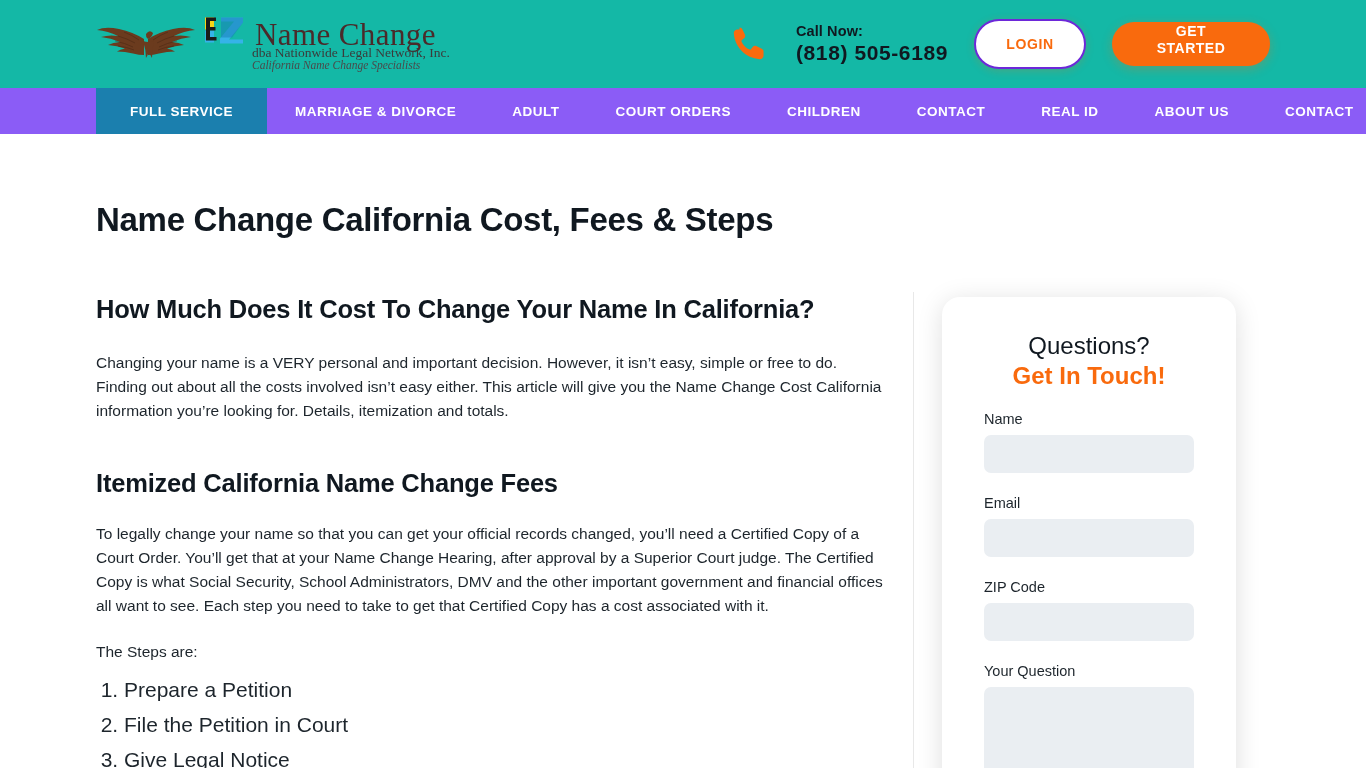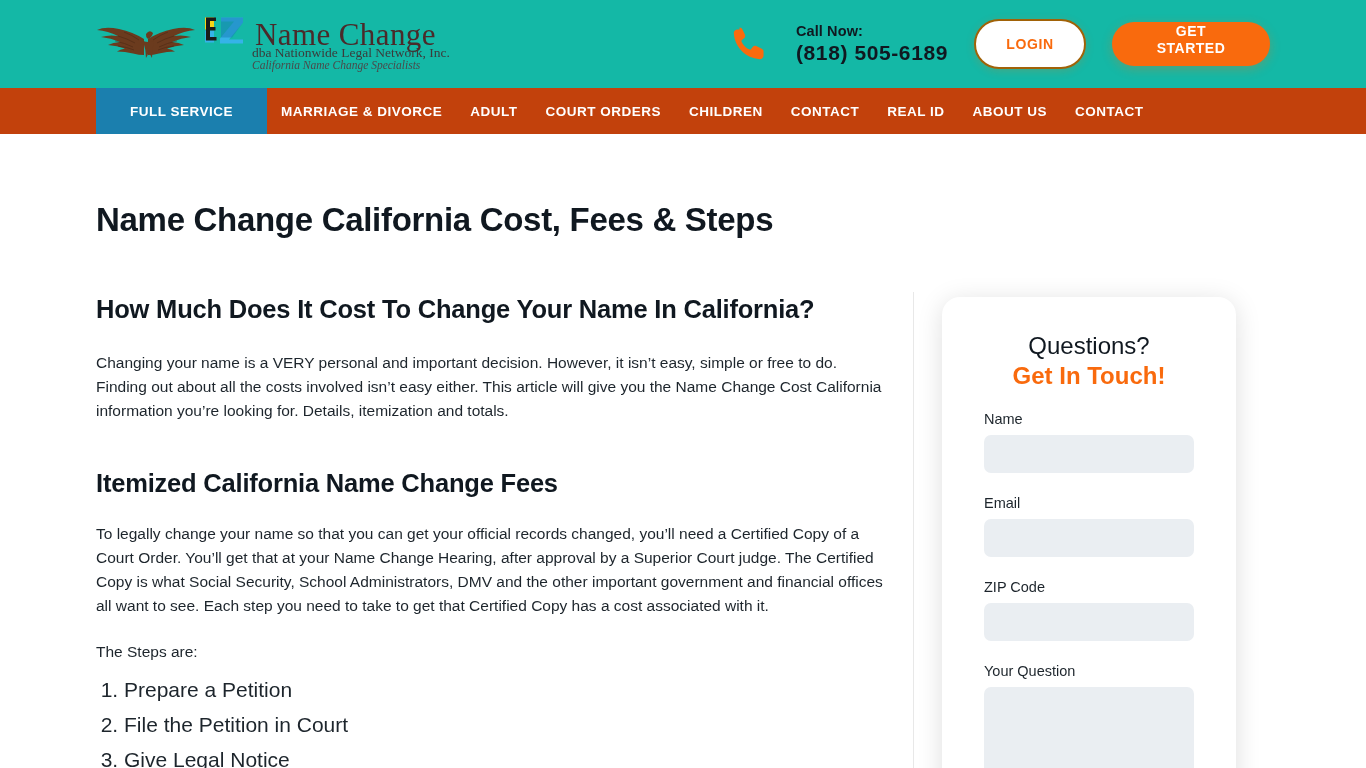--- a/index.html
+++ b/index.html
@@ -79,21 +79,21 @@
     font-weight: bold;
     color: #101820;
     letter-spacing: 0.6px;
     margin-top: 2px;
     white-space: nowrap;
   }
   .btn-login {
     width: 112px;
     height: 50px;
     border-radius: 25px;
-    border: 2px solid #a16207;
+    border: 2px solid #6d28d9;
     background: #ffffff;
     color: #f96a0d;
     font-size: 14px;
     font-weight: bold;
     letter-spacing: 0.6px;
     display: flex;
     align-items: center;
     justify-content: center;
     cursor: pointer;
     box-shadow: 0 2px 9px rgba(249,106,13,0.22);
@@ -113,29 +113,29 @@
     display: flex;
     align-items: flex-start;
     justify-content: center;
     cursor: pointer;
     box-shadow: 0 3px 11px rgba(249,106,13,0.3);
   }
 
   
   .nav {
     height: 46px;
-    background: #c2410c;
+    background: #8b5cf6;
     display: flex;
     align-items: stretch;
     padding-left: 96px;
   }
   .nav-item {
     display: flex;
     align-items: center;
-    padding: 0 14px;
+    padding: 0 28px;
     color: #ffffff;
     font-size: 13.5px;
     font-weight: bold;
     letter-spacing: 0.5px;
     white-space: nowrap;
     cursor: pointer;
   }
   .nav-item.active { background: #1b7fae; padding: 0 34px; }
 
   

